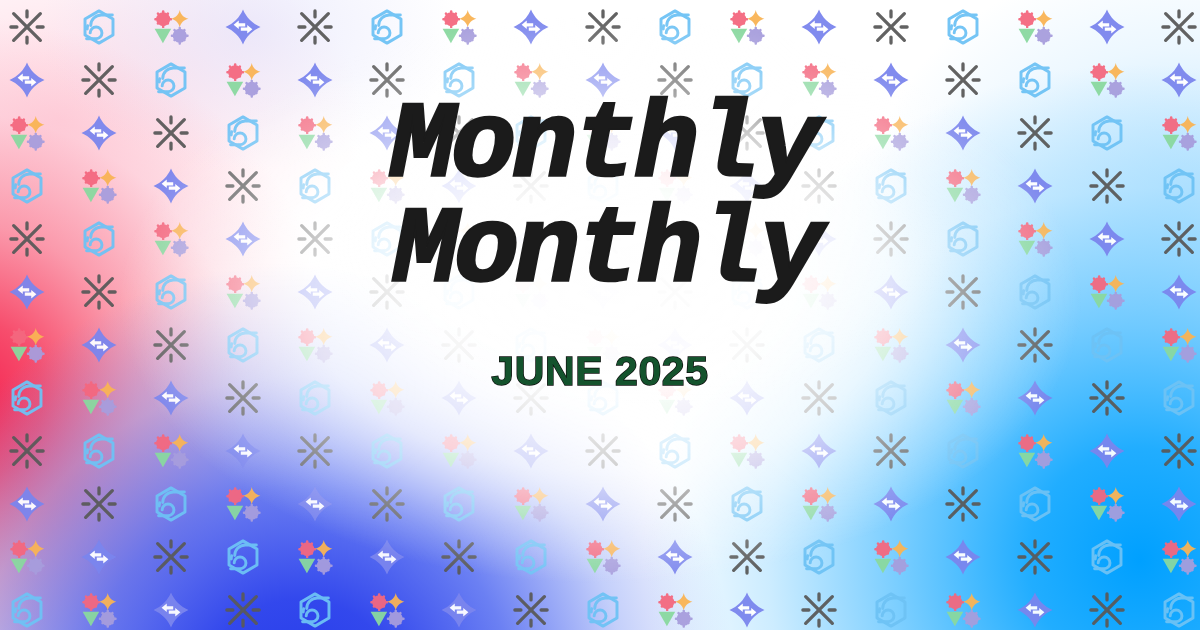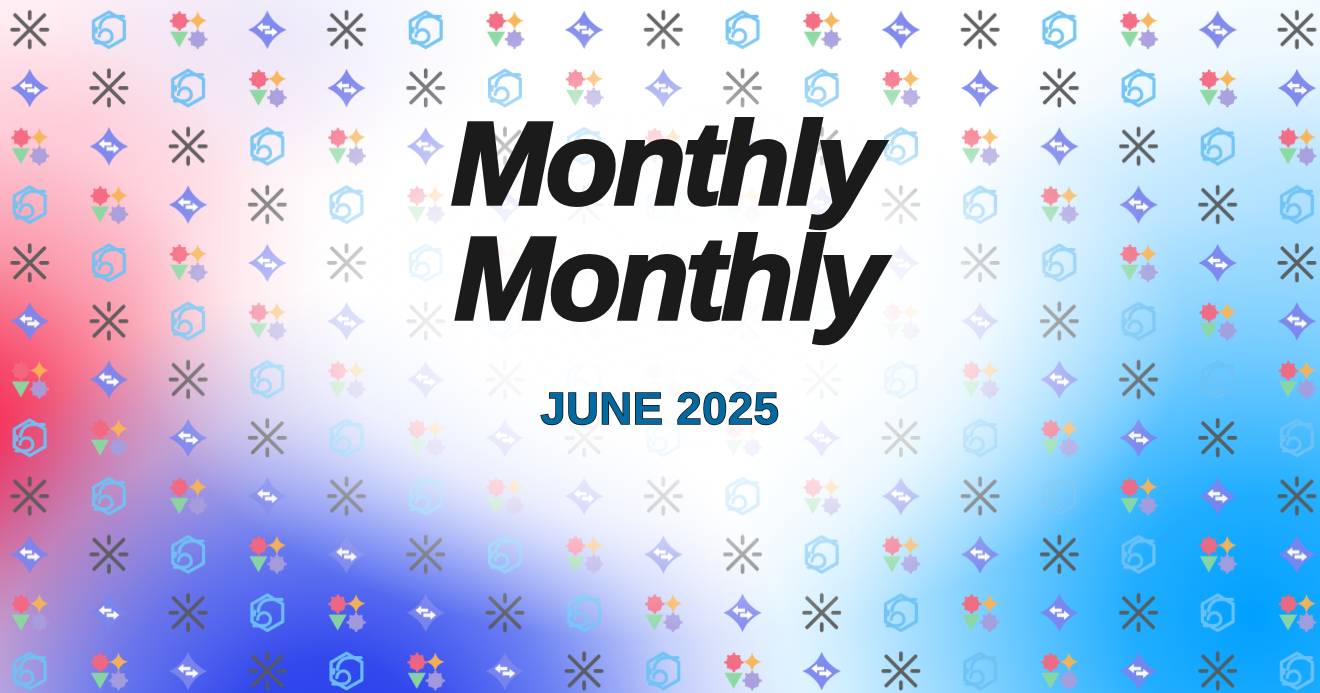--- a/index.html
+++ b/index.html
@@ -104,21 +104,21 @@
 
   
   .content {
     position:absolute; inset:0;
     display:flex; flex-direction:column;
     align-items:center; justify-content:flex-start;
     padding-top:96px;
     text-align:center;
   }
   .title {
-    font-family:Liberation Sans, sans-serif;
+    font-family:Liberation Mono, monospace;
     font-weight:700;
     font-style:italic;
     font-size:107px;
     line-height:0.98;
     letter-spacing:-3.2px;
     color:#1b1b1b;
     -webkit-text-stroke:3.4px #1b1b1b;
     paint-order:stroke fill;
     max-width:720px;
     text-rendering:geometricPrecision;
@@ -127,21 +127,21 @@
   .title-line.l1 { margin-left:8px; }
   .title-line.l2 { margin-left:-2px; }
   .title-line.l3 { margin-left:14px; }
 
   .subtitle {
     margin-top:42px;
     font-family:"Liberation Sans", sans-serif;
     font-weight:700;
     font-size:41px;
     letter-spacing:0.6px;
-    color:#0369a1;
+    color:#14532d;
     -webkit-text-stroke:1.4px #0e0e0e;
     paint-order:stroke fill;
     white-space:nowrap;
   }
 </style>
 </head>
 <body>
 
 <div class="banner">
 

